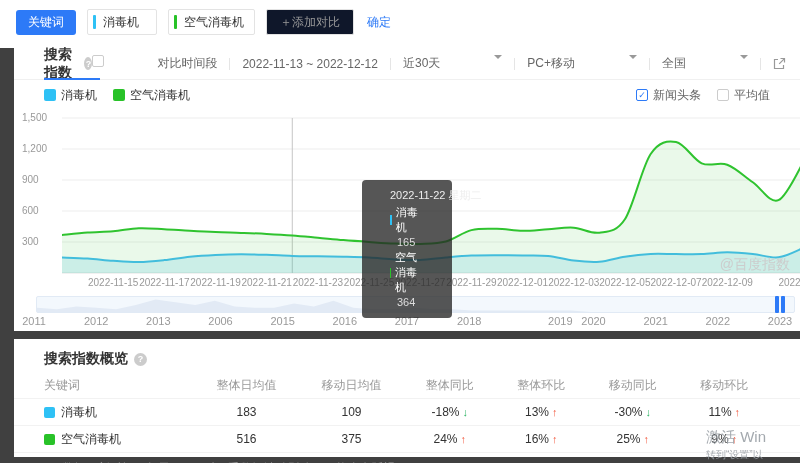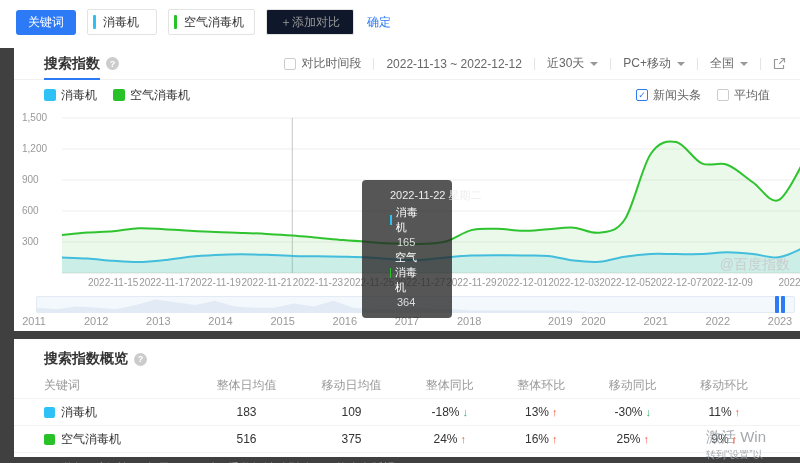--- a/index.html
+++ b/index.html
@@ -23,21 +23,21 @@
   .card{ background:#fff; margin-left:14px; }
 
   
   .c1-head{ height:32px; border-bottom:1px solid #f0f0f0; display:flex; align-items:center;
     justify-content:space-between; padding:0 14px 0 30px; }
   .tab{ position:relative; height:32px; display:flex; align-items:center; font-size:14px; font-weight:bold; color:#333; cursor:pointer; }
   .tab .underline{ position:absolute; left:0; bottom:0; width:56px; height:2px; background:#2d7af7; }
   .qicon{ width:13px; height:13px; border-radius:50%; background:#ccc; color:#fff; font-size:9px; font-weight:bold;
     display:inline-flex; align-items:center; justify-content:center; margin-left:6px; }
   .controls{ display:flex; align-items:center; color:#666; }
-  .ctl{ display:flex; align-items:center; cursor:pointer; white-space:nowrap; }
+  .ctl{ display:flex; align-items:flex-start; cursor:pointer; white-space:nowrap;gap:48px; }
   .sep{ width:1px; height:12px; background:#e5e5e5; margin:0 12px; }
   .cb{ width:12px; height:12px; border:1px solid #ccc; border-radius:2px; background:#fff; display:inline-flex;
     align-items:center; justify-content:center; margin-right:5px; font-size:9px; line-height:1; color:#fff; }
   .cb.checked{ border-color:#2d7af7; color:#2d7af7; }
   .caret{ width:0; height:0; border-left:4px solid transparent; border-right:4px solid transparent;
     border-top:4px solid #999; margin-left:6px; }
   .export svg{ display:block; }
 
   
   .legend-row{ height:30px; display:flex; align-items:center; justify-content:space-between; padding:0 30px; }
@@ -227,21 +227,21 @@
       <svg id="mini" width="771" height="15">
           <polygon points="0,15 0.0,10.8 19.8,12.2 39.5,9.4 59.3,10.8 79.1,12.2 98.8,8.0 118.6,2.4 138.4,5.2 158.2,8.0 177.9,3.8 197.7,9.4 217.5,10.8 237.2,10.8 257.0,6.6 276.8,9.4 296.5,3.8 316.3,10.8 336.1,12.2 355.8,12.2 375.6,10.8 395.4,12.2 415.2,12.2 434.9,13.6 454.7,13.6 474.5,13.6 494.2,13.6 514.0,13.6 533.8,13.6 553.5,15.0 573.3,15.0 593.1,15.0 612.8,15.0 632.6,15.0 652.4,15.0 672.2,15.0 691.9,15.0 711.7,15.0 731.5,15.0 751.2,15.0 771.0,15.0 771,15" fill="#e2eaf5"></polygon>
         </svg>
       <span class="handle h1"></span>
       <span class="handle h2"></span>
     </div>
     <div class="years" id="years">
         <span class="yearlab" style="left: 0%;">2011</span>
         <span class="yearlab" style="left: 8.33333%;">2012</span>
         <span class="yearlab" style="left: 16.6667%;">2013</span>
-        <span class="yearlab" style="left: 25%;">2014</span>
+        <span class="yearlab" style="left: 25%;">2006</span>
         <span class="yearlab" style="left: 33.3333%;">2015</span>
         <span class="yearlab" style="left: 41.6667%;">2016</span>
         <span class="yearlab" style="left: 50%;">2017</span>
         <span class="yearlab" style="left: 58.3333%;">2018</span>
         <span class="yearlab" style="left: 66.6667%; margin-left: 29px;">2019</span>
         <span class="yearlab" style="left: 75%;">2020</span>
         <span class="yearlab" style="left: 83.3333%;">2021</span>
         <span class="yearlab" style="left: 91.6667%;">2022</span>
         <span class="yearlab" style="left: 100%;">2023</span>
       </div>

